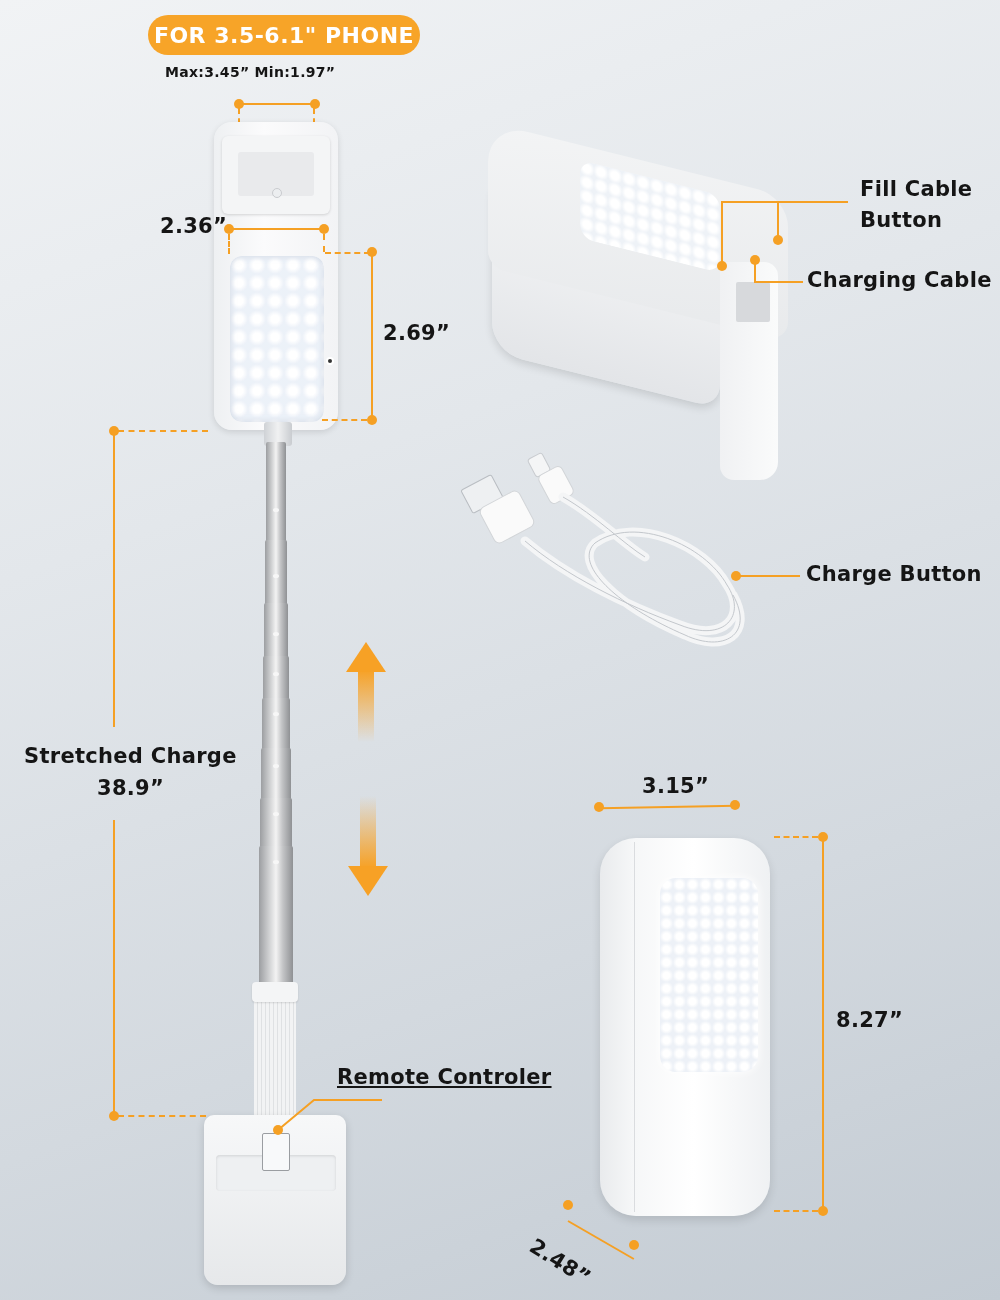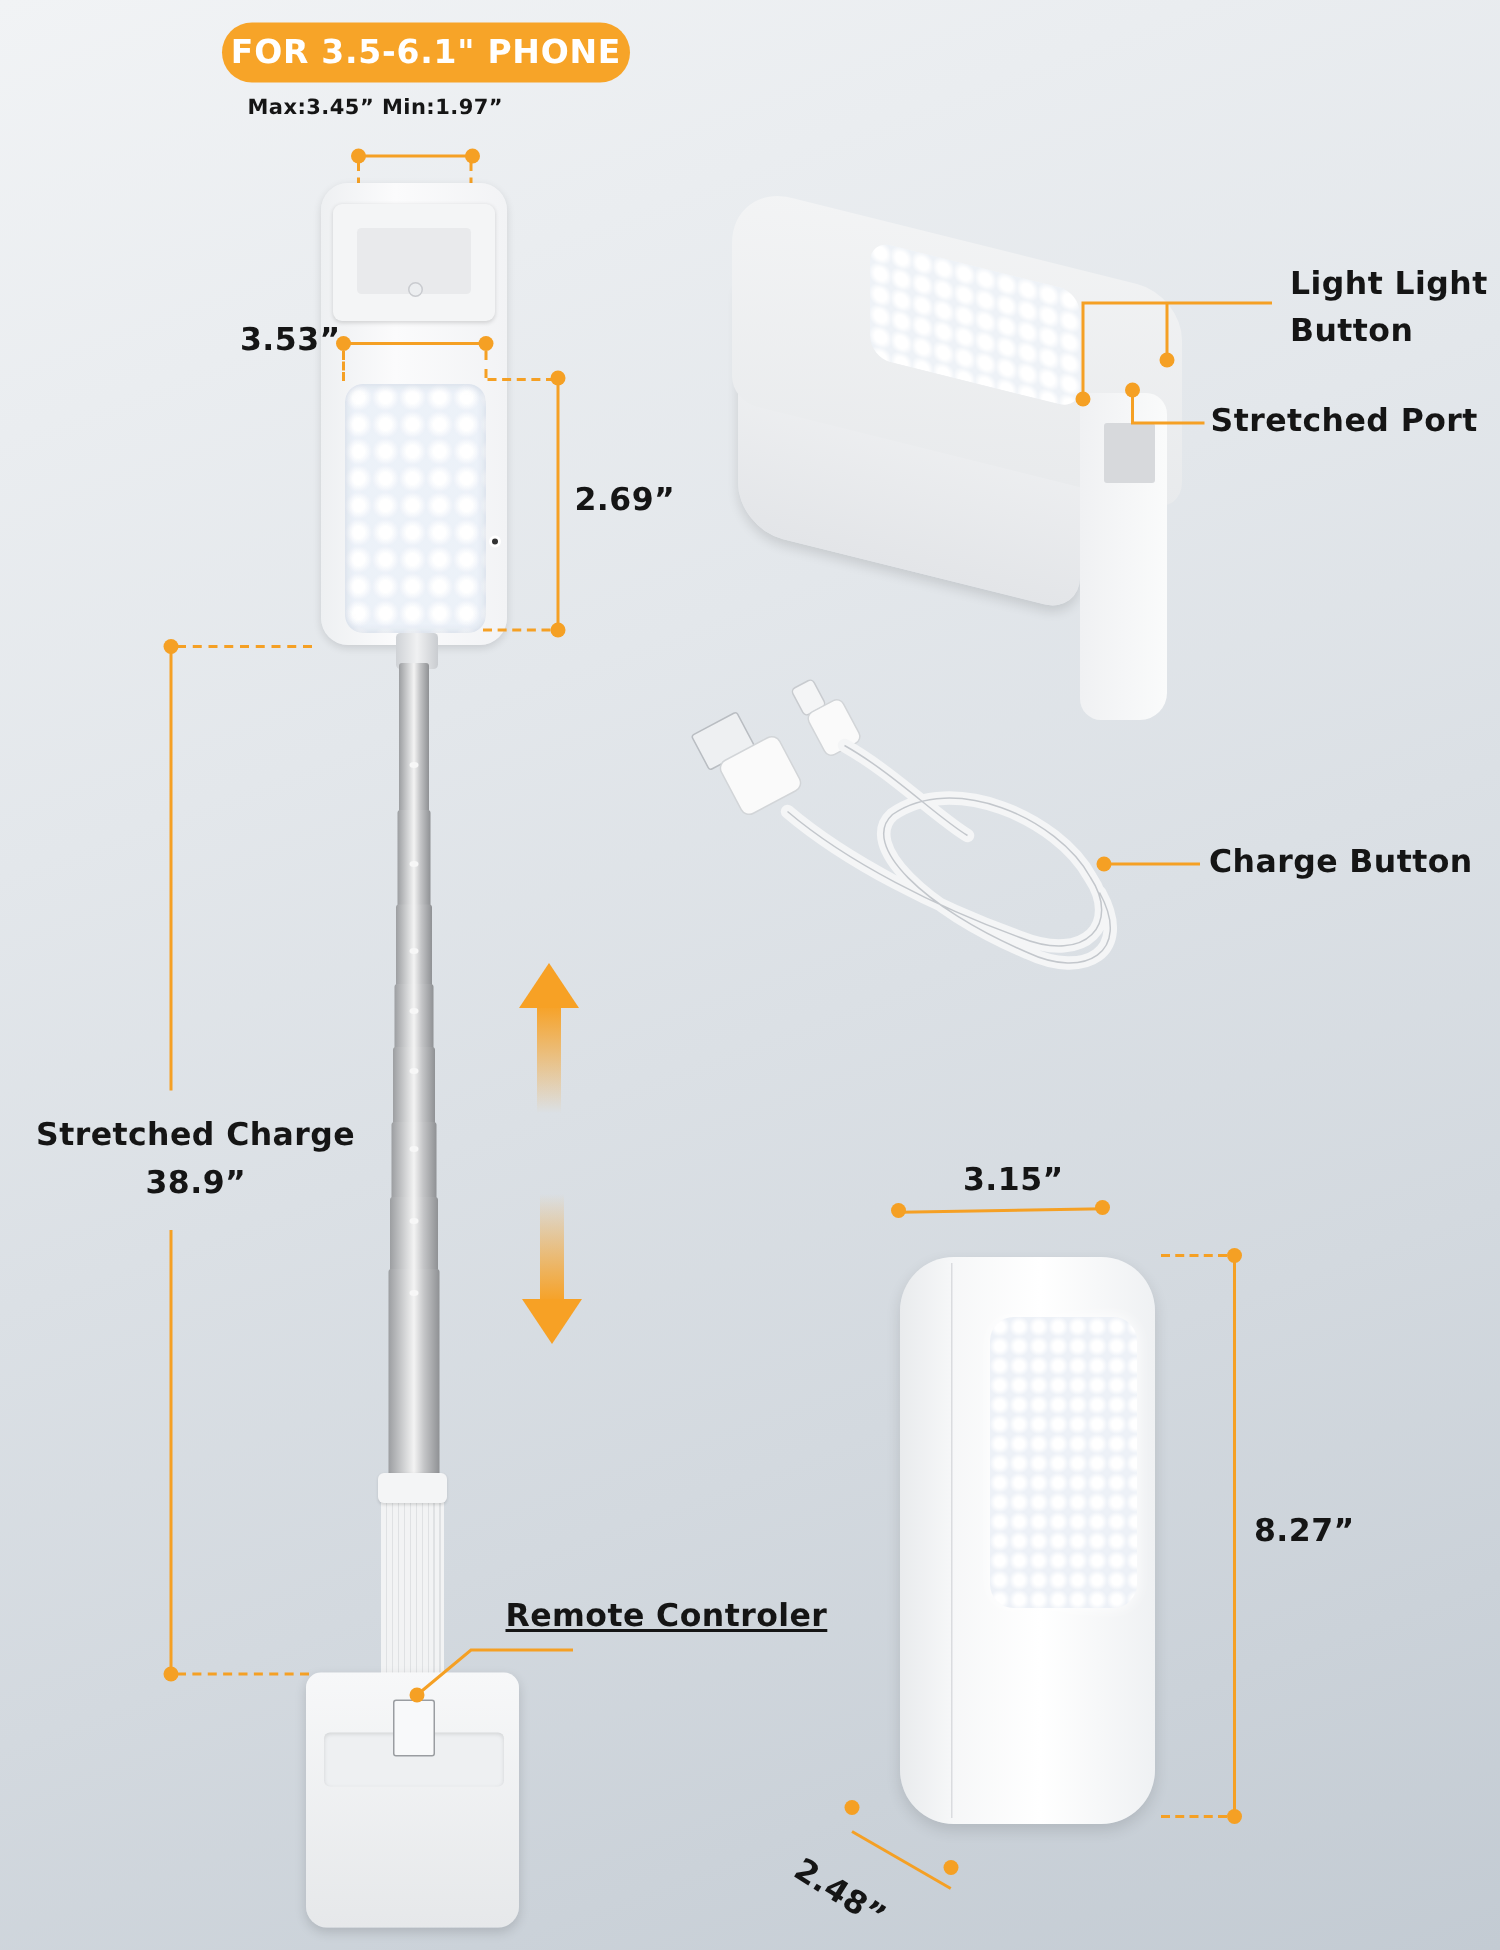--- a/index.html
+++ b/index.html
@@ -131,21 +131,21 @@
 <div class="head">
   <div class="clamp">
     <div class="clamp-inner"></div>
     <div class="clamp-knob"></div>
   </div>
   <div class="panel"></div>
   <div class="pinhole"></div>
   <div class="hinge"></div>
 </div>
 
-<div class="label" style="left:160px; top:214px; font-size:21px;">3.53”</div>
+<div class="label" style="left:160px; top:214px; font-size:21px;">2.36”</div>
 <div class="oline" style="left:230px; top:228px; width:95px; height:2px;"></div>
 <div class="dot" style="left:224px; top:224px;"></div>
 <div class="dot" style="left:319px; top:224px;"></div>
 <div class="dash-v" style="left:228px; top:234px; height:20px;"></div>
 <div class="dash-v" style="left:323px; top:234px; height:18px;"></div>
 
 <div class="dash-h" style="left:325px; top:252px; width:45px;"></div>
 <div class="oline" style="left:371px; top:252px; width:2px; height:168px;"></div>
 <div class="dot" style="left:367px; top:247px;"></div>
 <div class="dot" style="left:367px; top:415px;"></div>
@@ -205,29 +205,29 @@
   <div class="folded-slot"></div>
 </div>
 
 <svg class="abs" style="left:712px; top:196px;" width="140" height="80">
   <polyline points="10,70 10,6 136,6" fill="none" stroke="#f5a024" stroke-width="2"></polyline>
   <line x1="66" y1="6" x2="66" y2="44" stroke="#f5a024" stroke-width="2"></line>
   <circle cx="10" cy="70" r="5" fill="#f5a024"></circle>
   <circle cx="66" cy="44" r="5" fill="#f5a024"></circle>
 </svg>
 <div class="label" style="left:860px; top:174px; font-size:21px; line-height:31px;">
-  <div>Light Light</div>
+  <div>Fill Cable</div>
   <div>Button</div>
 </div>
 
 <svg class="abs" style="left:745px; top:252px;" width="60" height="36">
   <polyline points="10,8 10,30 58,30" fill="none" stroke="#f5a024" stroke-width="2"></polyline>
   <circle cx="10" cy="8" r="5" fill="#f5a024"></circle>
 </svg>
-<div class="label" style="left:807px; top:268px; font-size:21px;">Stretched Port</div>
+<div class="label" style="left:807px; top:268px; font-size:21px;">Charging Cable</div>
 
 <svg class="abs" style="left:455px; top:445px;" width="300" height="215">
 
   <rect x="76" y="10" width="16" height="20" rx="3" fill="#f4f5f6" stroke="#c8cbcf" transform="rotate(-28 84 20)"></rect>
   <rect x="88" y="24" width="26" height="32" rx="5" fill="#fafafa" stroke="#d2d5d8" transform="rotate(-28 101 40)"></rect>
 
   <rect x="10" y="36" width="34" height="26" rx="2" fill="#eef0f2" stroke="#b9bdc2" transform="rotate(-28 27 49)"></rect>
   <rect x="30" y="52" width="44" height="40" rx="6" fill="#fafafa" stroke="#d2d5d8" transform="rotate(-28 52 72)"></rect>
 
   <path d="M108,52 C140,70 170,100 190,112 M70,96 C110,130 170,160 225,180 C270,198 292,170 272,140 C250,100 180,70 140,98 C118,118 160,160 230,190 C268,208 300,190 278,150" fill="none" stroke="#f4f5f6" stroke-width="9" stroke-linecap="round"></path>

